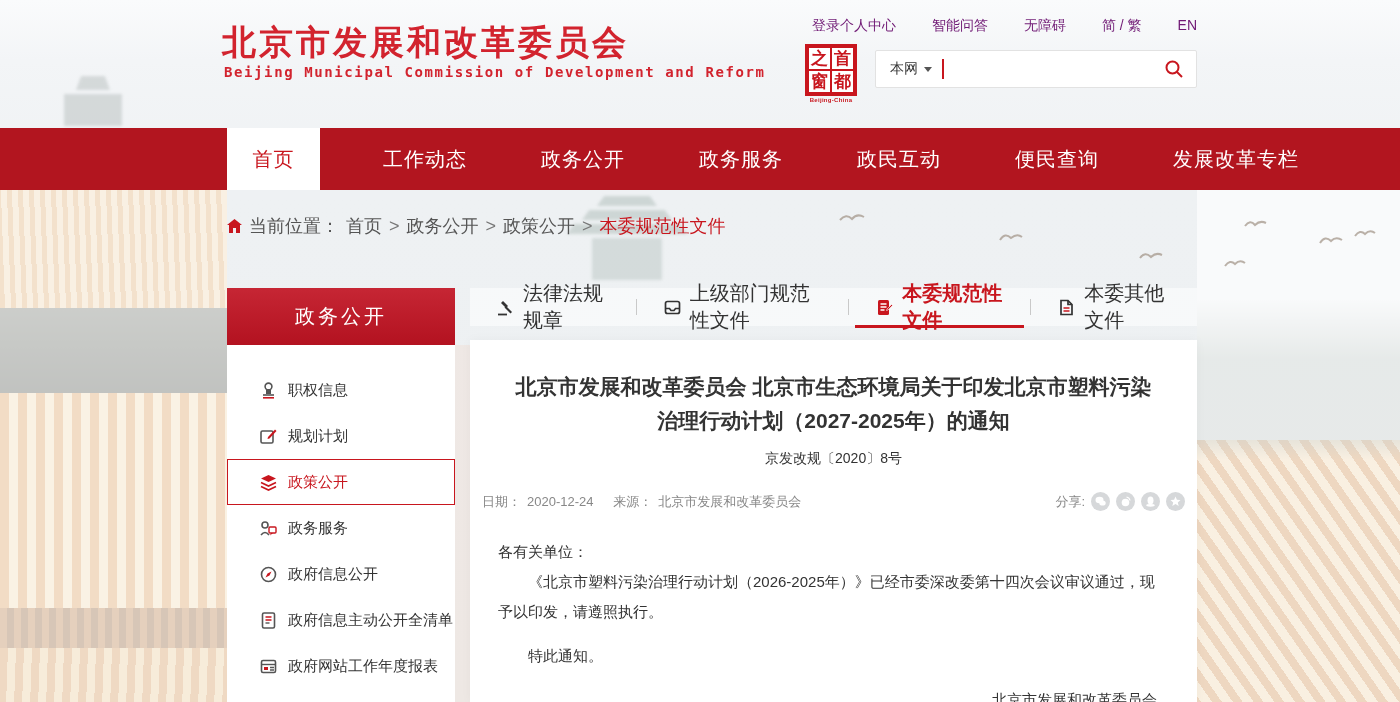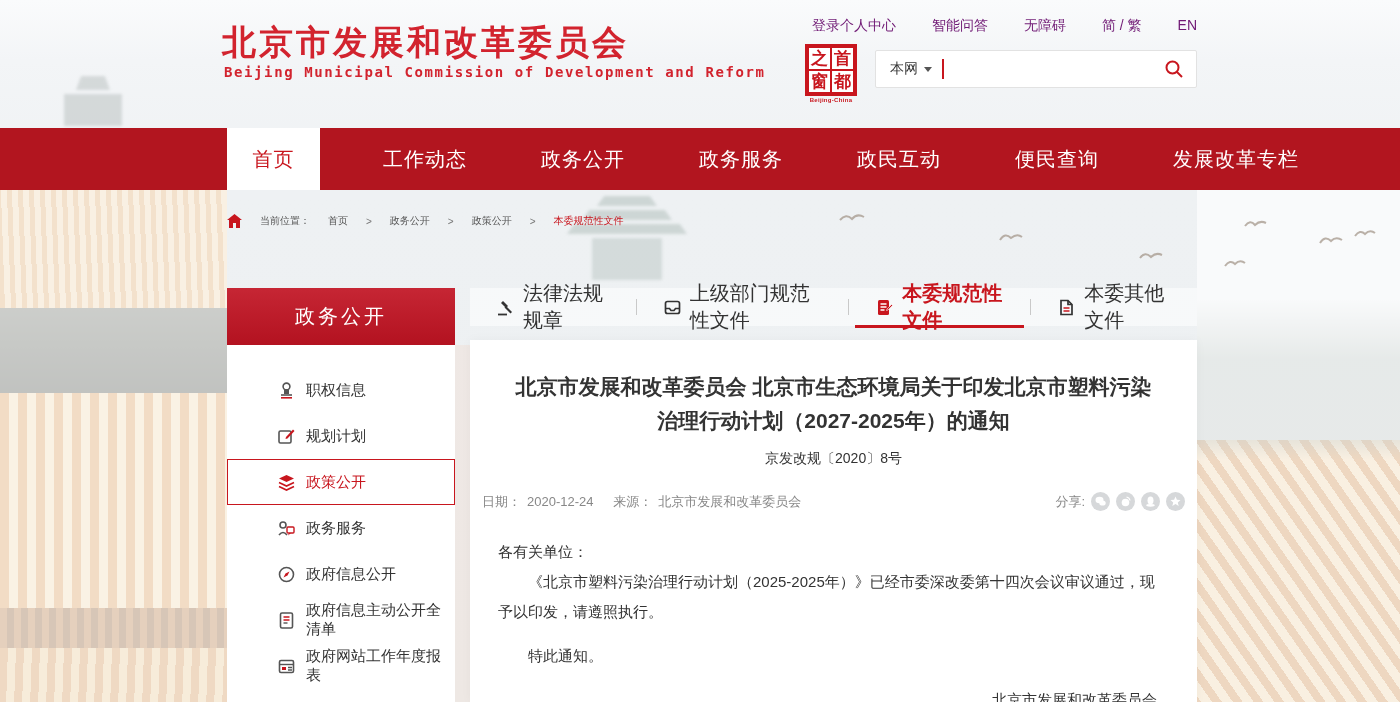--- a/index.html
+++ b/index.html
@@ -62,29 +62,29 @@
   .caret { width:0; height:0; border-left:4px solid transparent; border-right:4px solid transparent; border-top:5px solid #555; }
   .cursor-bar { width:2px; height:20px; background:#c8161e; }
   .search-input { flex:1; border:none; outline:none; height:100%; font-size:14px; background:transparent; }
   .mag { margin-right:12px; cursor:pointer; }
   
   .nav { position:absolute; left:0; top:128px; width:1400px; height:62px; background:#b2151f; display:flex; align-items:stretch; padding-left:227px; }
   .nav-item { display:flex; align-items:center; justify-content:center; color:#fff; font-size:20px; cursor:pointer; letter-spacing:1px; }
   .nav-item.home { width:93px; background:#fff; color:#c8161e; }
   .nav-item:not(.home) { padding:0 28px; margin-left:1px; }
   
-  .breadcrumb { position:absolute; left:227px; top:214px; display:flex; align-items:center; gap:18px; font-size:10px; color:#555; }
+  .breadcrumb { position:absolute; left:227px; top:214px; display:flex; align-items:center; gap:7px; font-size:18px; color:#555; }
   .breadcrumb a { color:#555; text-decoration:none; cursor:pointer; }
   .breadcrumb .crumb-active { color:#c8161e; }
   .breadcrumb .sep { color:#777; }
   
   .sidebar { position:absolute; left:227px; top:288px; width:228px; }
   .sidebar-header { height:57px; background:linear-gradient(180deg,#c62634,#b31220); color:#fff; font-size:20px; letter-spacing:3px; display:flex; align-items:center; justify-content:center; }
   .sidebar-menu { background:#fff; height:357px; padding-top:22px; overflow:hidden; }
-  .side-item { height:46px; display:flex; align-items:center; gap:11px; padding-left:49px; font-size:15px; color:#333; cursor:pointer; border:1px solid transparent; }
+  .side-item { height:46px; display:flex; align-items:center; gap:11px; padding-left:31px; font-size:15px; color:#333; cursor:pointer; border:1px solid transparent; }
   .side-item .ic { width:18px; height:18px; flex:0 0 18px; display:flex; align-items:center; justify-content:center; }
   .side-item.active { border-color:#c8161e; color:#c8161e; }
   
   .tabs { position:absolute; left:470px; top:288px; width:727px; height:38px; background:rgba(255,255,255,.55); display:flex; align-items:center; }
   .tab { position:relative; display:flex; align-items:center; gap:9px; padding:0 27px; height:100%; font-size:20px; color:#333; cursor:pointer; }
   .tab .tic { width:17px; height:17px; display:flex; align-items:center; justify-content:center; }
   .tab.active { color:#c8161e; font-weight:bold; }
   .tab.active::after { content:""; position:absolute; left:6px; right:6px; bottom:-2px; height:3px; background:#c8161e; }
   .tab-sep { width:1px; height:16px; background:#c9c9c9; }
   
@@ -339,17 +339,17 @@
       </span>
       <span class="share-ic">
         <svg width="11" height="11" viewBox="0 0 11 11">
             <path d="M5.5 0.5 L6.9 3.8 L10.5 4.1 L7.8 6.4 L8.7 10 L5.5 8 L2.3 10 L3.2 6.4 L0.5 4.1 L4.1 3.8 Z" fill="#fff"></path>
           </svg>
       </span>
     </div>
   </div>
   <div class="a-body">
     <p>各有关单位：</p>
-    <p class="indent">《北京市塑料污染治理行动计划（2025-2025年）》已经市委深改委第十四次会议审议通过，现予以印发，请遵照执行。</p>
+    <p class="indent">《北京市塑料污染治理行动计划（2026-2025年）》已经市委深改委第十四次会议审议通过，现予以印发，请遵照执行。</p>
     <p class="indent" style="margin-top:14px">特此通知。</p>
     <p class="a-sign">北京市发展和改革委员会</p>
   </div>
 </div>
 
 </body></html>

